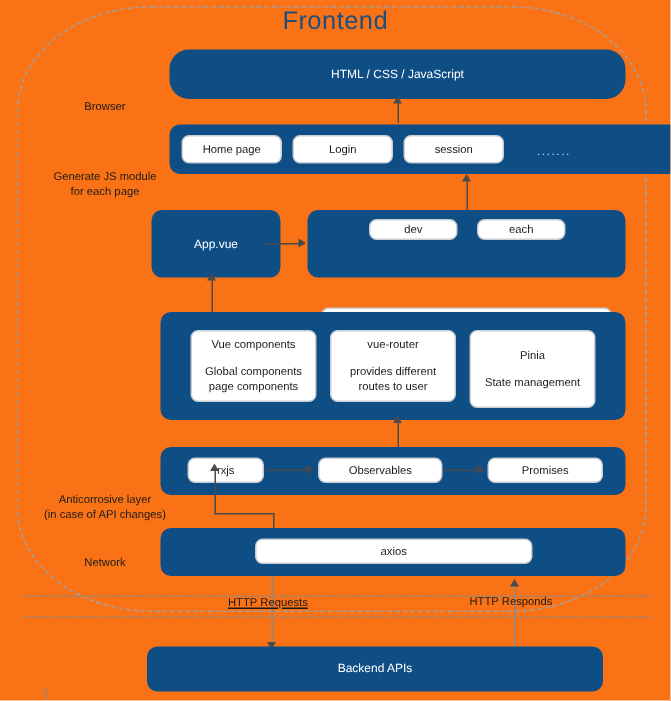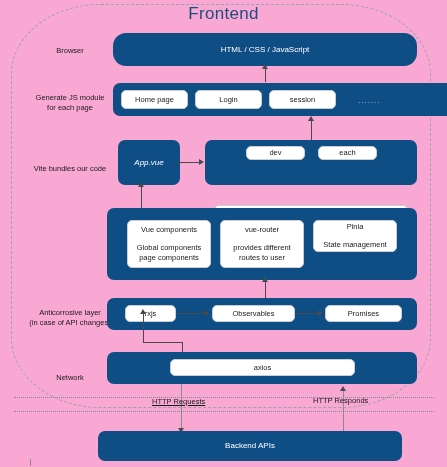--- a/index.html
+++ b/index.html
@@ -4,21 +4,21 @@
 <style>
   html, body {
     margin: 0;
     padding: 0;
     background: #ffffff;
   }
   #canvas {
     position: relative;
     width: 447px;
     height: 467px;
-    background: #f9a8d4;
+    background: #f97316;
     font-family: "Liberation Sans", sans-serif;
     overflow: hidden;
   }
 
   
   .boundary {
     position: absolute;
     left: 11px;
     top: 4px;
     width: 420px;
@@ -42,20 +42,21 @@
 
   
   .rowlabel {
     position: absolute;
     text-align: center;
     font-size: 7.5px;
     color: #1a1a1a;
     line-height: 10px;
     width: 104px;
     left: 18px;
+    margin-top: 20px;
   }
 
   
   .band {
     position: absolute;
     background: #0f4d85;
     border-radius: 7px;
   }
 
   .bandlabel {
@@ -161,23 +162,22 @@
 
   <div class="rowlabel" style="top:93px; white-space:pre-line;">Generate JS module
 for each page</div>
   <div class="band" style="left:113px; top:83px; width:342px; height:33px;">
     <div class="chip" style="left:8px; top:7px; width:67px; height:19px;">Home page</div>
     <div class="chip" style="left:82px; top:7px; width:67px; height:19px;">Login</div>
     <div class="chip" style="left:156px; top:7px; width:67px; height:19px;">session</div>
     <div class="dots" style="left:245px; top:13px;">.......</div>
   </div>
 
-  <div class="rowlabel" style="top:164px;">Vite  bundles our code</div>
-
-  <div class="band" style="left:118px; top:140px; width:62px; height:45px;font-style:italic;">
+
+  <div class="band" style="left:101px; top:140px; width:86px; height:45px;">
     <div class="bandlabel" style="top:18px;">App.vue</div>
   </div>
 
   <div class="conn hline" style="left:176px; top:162px; width:24px;"></div>
   <div class="arrowright" style="left:199px; top:159px;"></div>
 
   <div class="conn vline" style="left:141px; top:186px; height:22px;"></div>
   <div class="arrowup" style="left:138px; top:182px;"></div>
 
   <div class="band" style="left:205px; top:140px; width:212px; height:45px;">
@@ -193,21 +193,21 @@
     <div class="chip tall" style="left:20px; top:12px; width:84px; height:48px; white-space:pre-line;">
       <span>Vue components</span>
       <span>Global components
 page components</span>
     </div>
     <div class="chip tall" style="left:113px; top:12px; width:84px; height:48px; white-space:pre-line;">
       <span>vue-router</span>
       <span>provides different
 routes to user</span>
     </div>
-    <div class="chip tall" style="left:206px; top:12px; width:84px; height:32px; white-space:pre-line;">
+    <div class="chip tall" style="left:206px; top:12px; width:84px; height:52px; white-space:pre-line;">
       <span>Pinia</span>
       <span>State management</span>
     </div>
   </div>
 
   <div class="conn vline" style="left:265px; top:281px; height:17px;"></div>
   <div class="arrowup" style="left:262px; top:277px;"></div>
 
   <div class="rowlabel" style="top:308px; white-space:pre-line;">Anticorrosive layer
 (in case of API changes)</div>
@@ -221,21 +221,21 @@
 
     <div class="conn hline" style="left:189px; top:15px; width:22px;"></div>
     <div class="arrowright" style="left:211px; top:12px;"></div>
   </div>
 
   <div class="conn vline" style="left:143px; top:313px; height:30px;"></div>
   <div class="conn hline" style="left:143px; top:342px; width:40px;"></div>
   <div class="conn vline" style="left:182px; top:342px; height:13px;"></div>
   <div class="arrowup" style="left:140px; top:309px;"></div>
 
-  <div class="rowlabel" style="top:373px;">Network</div>
+  <div class="rowlabel" style="top:350px;">Network</div>
   <div class="band" style="left:107px; top:352px; width:310px; height:32px;">
     <div class="chip" style="left:63px; top:7px; width:185px; height:17px;">axios</div>
   </div>
 
   <div class="sep" style="top:397px;"></div>
   <div class="sep" style="top:411px;"></div>
 
   <div class="conn vline" style="left:181px; top:384px; height:45px; background:#8a8a8a;"></div>
   <div class="arrowdown" style="left:178px; top:428px; border-top-color:#4a4a4a;"></div>
   <div class="httplabel" style="left:152px; top:397px;text-decoration:underline;">HTTP Requests</div>

